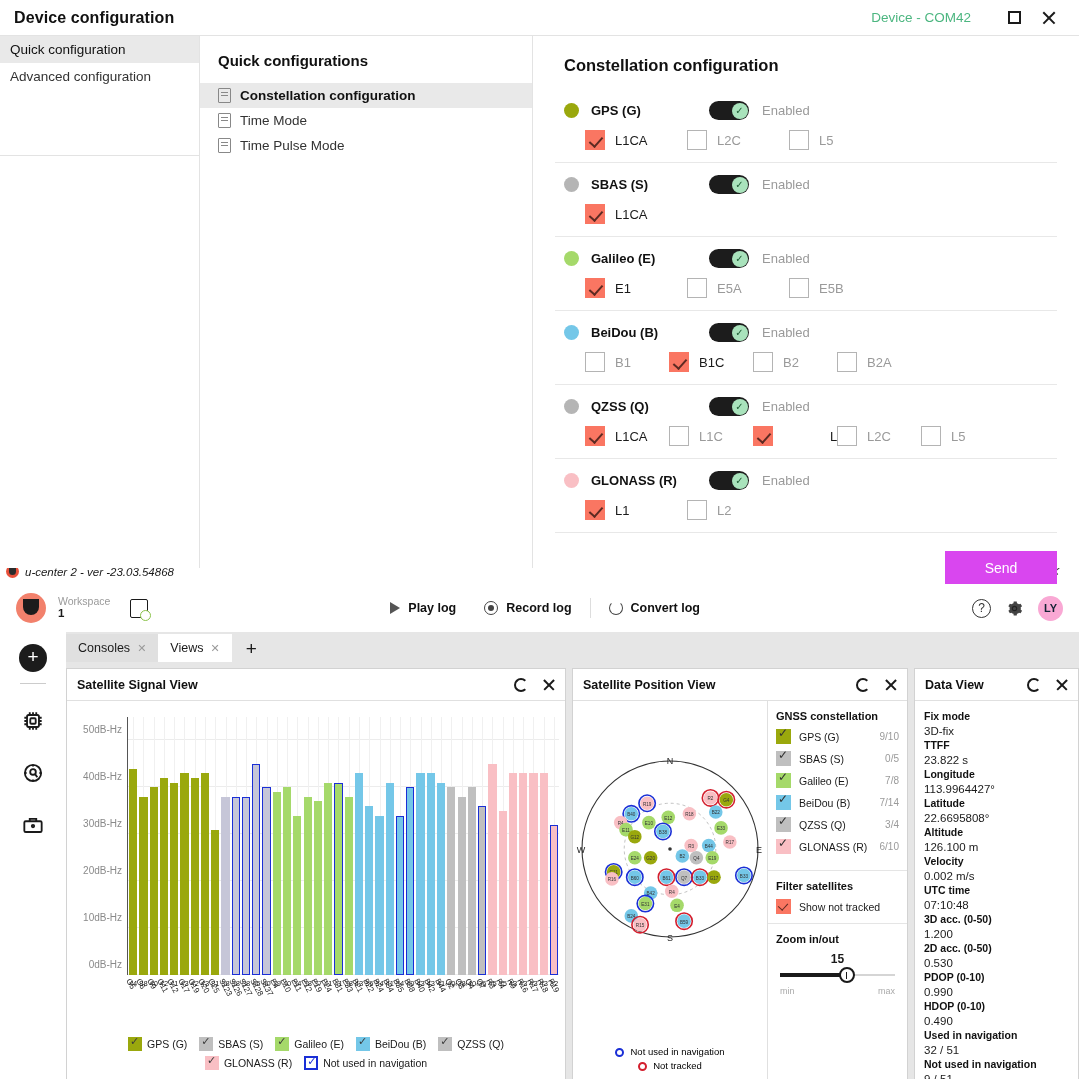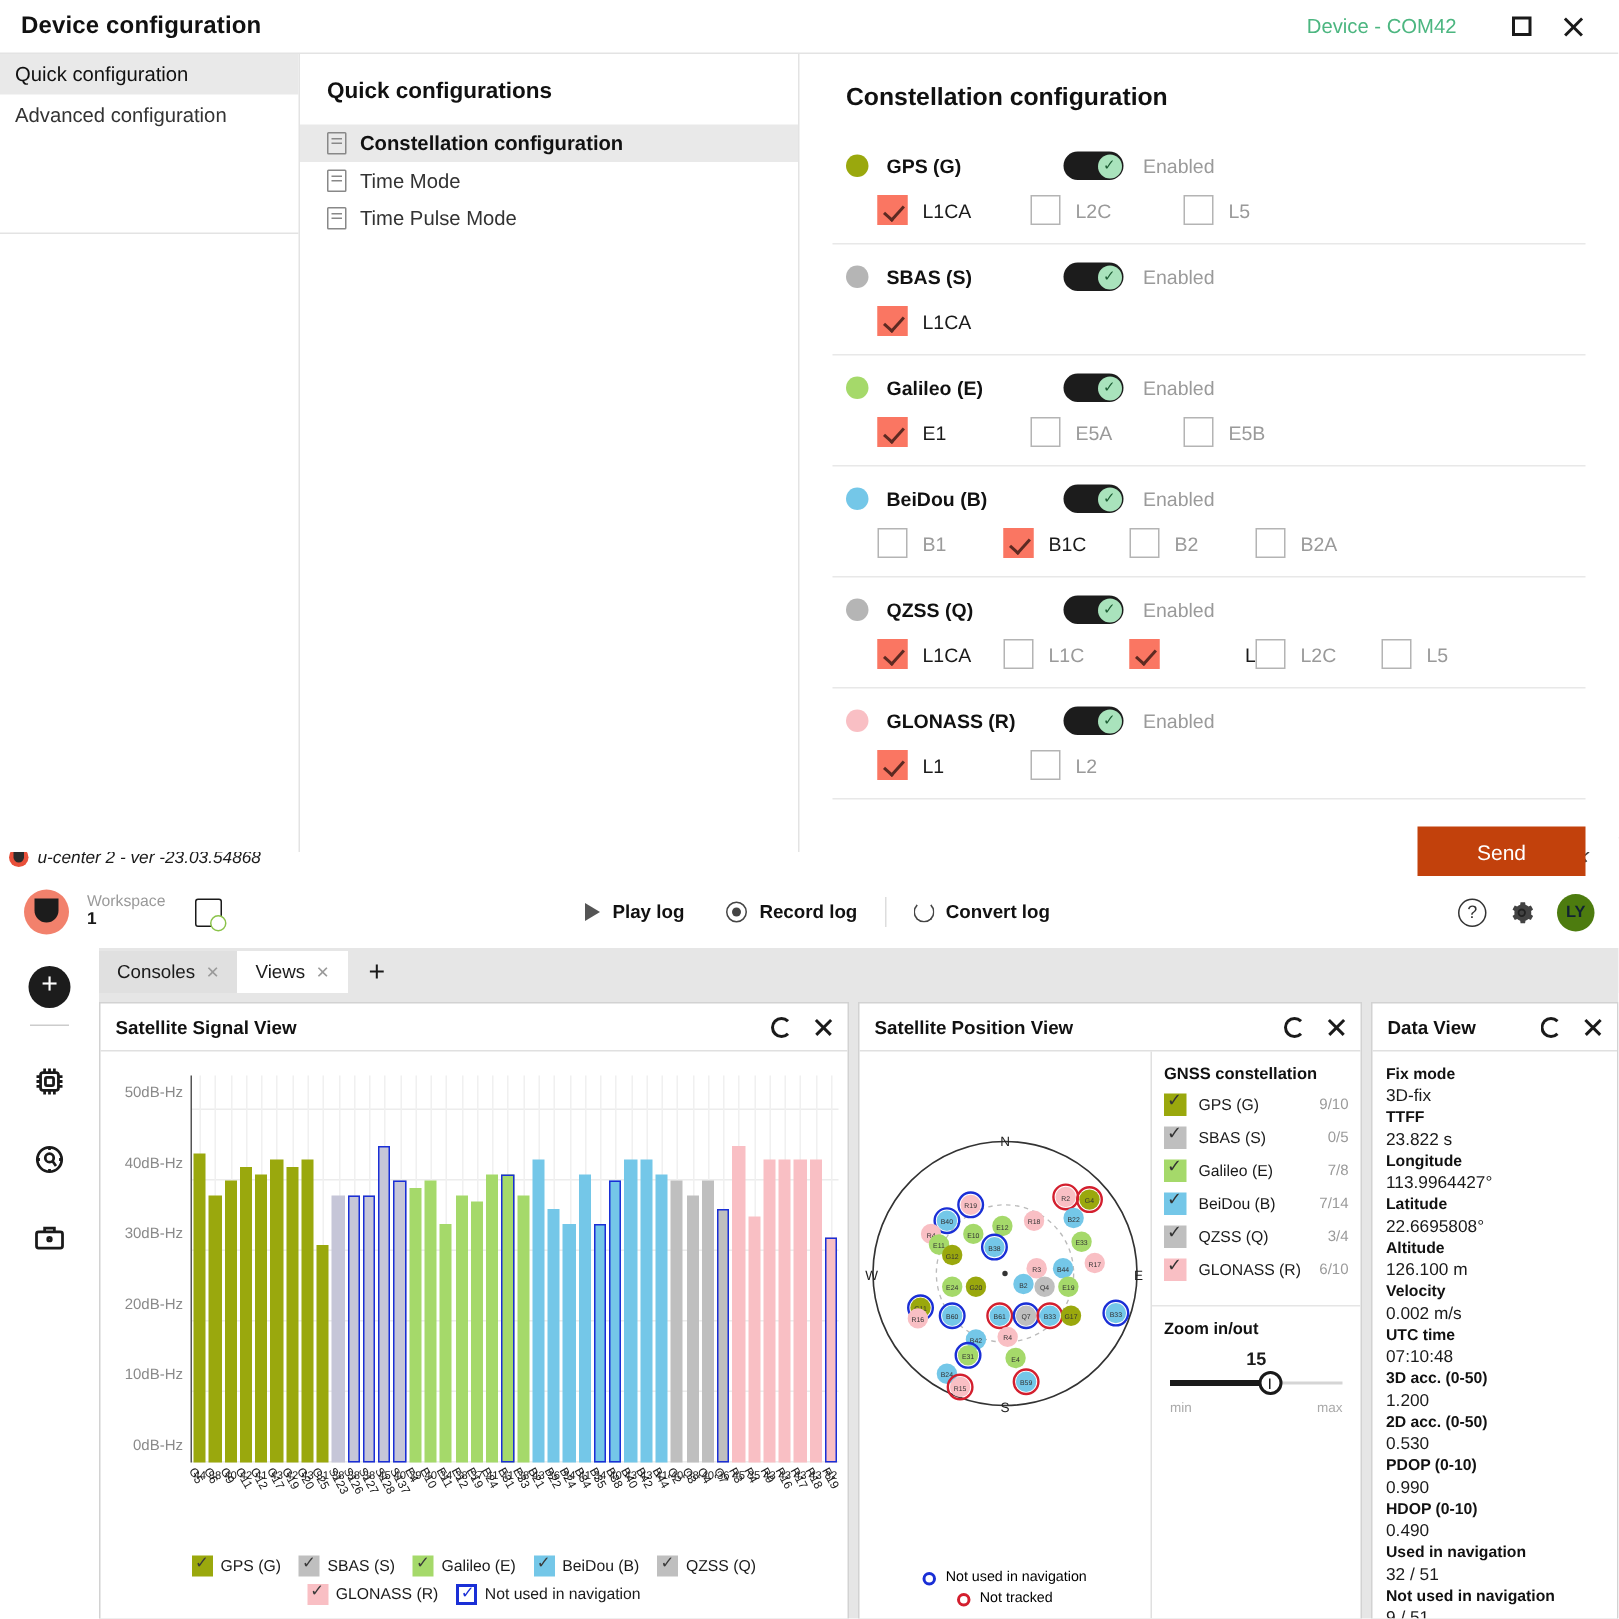--- a/index.html
+++ b/index.html
@@ -60,21 +60,21 @@
   .sig-row { display: flex; align-items: center; padding: 10px 0 0 30px; }
   .sig { display: flex; align-items: center; margin-right: 0; }
   .cb { width: 20px; height: 20px; border: 1.6px solid #b4b4b4; background: #fff; flex: none; position: relative; cursor: pointer; }
   .cb.on { background: #fa7662; border-color: #fa7662; }
   .cb.on:after { content: ""; position: absolute; left: 5.5px; top: 3px; width: 6px; height: 11px; border: solid #5d2a22; border-width: 0 2px 2px 0; transform: rotate(42deg); }
   .sig-lbl { font-size: 13px; margin-left: 10px; }
   .sig-lbl.on { color: #1a1a1a; }
   .sig-lbl.off { color: #9a9a9a; }
 
   .send-wrap { display: flex; justify-content: flex-end; padding: 18px 0 0 0; }
-  .send-btn { width: 112px; height: 33px; background: #c2410c; color: #fff; font-size: 14px; border: none; cursor: pointer; margin-left: 22px; }
+  .send-btn { width: 112px; height: 33px; background: #d946ef; color: #fff; font-size: 14px; border: none; cursor: pointer; margin-left: 22px; }
 
   
   #ucenter {
     position: absolute; left: 0; top: 558px; width: 1079px; height: 521px;
     background: #fff; z-index: 10; border-top: 1px solid #d7d7d7;
   }
   .uc-titlebar { height: 25px; display: flex; align-items: center; padding: 0 6px; font-size: 11.5px; color: #1a1a1a; font-style: italic; }
   .uc-logo-sm { width: 13px; height: 13px; border-radius: 50%; background: #e8503a; margin-right: 6px; position: relative; flex: none; }
   .uc-logo-sm:after { content: ""; position: absolute; left: 3px; top: 2.5px; width: 7px; height: 7px; border-radius: 0 0 7px 7px; background: #2b2b2b; }
   .uc-winbtns { margin-left: auto; display: flex; gap: 2px; }
@@ -91,21 +91,21 @@
   .tb-actions { margin-left: auto; display: flex; align-items: center; gap: 0; }
   .tb-item { display: flex; align-items: center; gap: 8px; font-size: 12.5px; font-weight: bold; color: #111; padding: 0 14px; cursor: pointer; }
   .tri { width: 0; height: 0; border-left: 10px solid #555; border-top: 6.5px solid transparent; border-bottom: 6.5px solid transparent; }
   .rec { width: 14px; height: 14px; border-radius: 50%; border: 1.6px solid #444; position: relative; }
   .rec:after { content: ""; position: absolute; left: 3px; top: 3px; width: 6px; height: 6px; border-radius: 50%; background: #444; }
   .cyc { width: 14px; height: 14px; border: 1.6px solid #444; border-radius: 50%; border-top-color: transparent; }
   .vsep { width: 1px; height: 20px; background: #ddd; margin: 0 4px; }
   .tb-right { margin-left: auto; display: flex; align-items: center; gap: 14px; padding-left: 30px; }
   .circ-ic { width: 19px; height: 19px; border: 1.6px solid #333; border-radius: 50%; font-size: 12px; display: flex; align-items: center; justify-content: center; color: #333; cursor: pointer; }
   .gear { width: 19px; height: 19px; cursor: pointer; }
-  .avatar { width: 25px; height: 25px; border-radius: 50%; background: #4d7c0f; color: #123; font-size: 11px; font-weight: bold; display: flex; align-items: center; justify-content: center; cursor: pointer; text-align: center; }
+  .avatar { width: 25px; height: 25px; border-radius: 50%; background: #f9a8d4; color: #123; font-size: 11px; font-weight: bold; display: flex; align-items: center; justify-content: center; cursor: pointer; text-align: center; }
 
   .uc-main { display: flex; height: 448px; }
   .uc-rail { width: 66px; display: flex; flex-direction: column; align-items: center; padding-top: 12px; gap: 0; background: #fff; }
   .rail-add { width: 28px; height: 28px; border-radius: 50%; background: #1c1c1c; color: #fff; font-size: 19px; line-height: 26px; text-align: center; cursor: pointer; }
   .rail-sep { width: 26px; height: 1px; background: #ccc; margin: 11px 0; }
   .rail-ic { width: 26px; height: 26px; margin: 13px 0; cursor: pointer; }
 
   .uc-content { flex: 1; background: #e6e6e6; padding-right: 0; }
   .tabs { height: 30px; display: flex; align-items: flex-end; background: #e6e6e6; }
   .tab { height: 28px; display: flex; align-items: center; gap: 7px; padding: 0 12px; font-size: 12.5px; color: #1a1a1a; cursor: pointer; }
@@ -892,20 +892,27 @@
                       <span class="gnss-nm">QZSS (Q)</span>
                       <span class="gnss-ct">3/4</span>
                     </div>
                     <div class="gnss-row">
                       <span class="gnss-cb" style="background: rgb(249, 191, 196);"></span>
                       <span class="gnss-nm">GLONASS (R)</span>
                       <span class="gnss-ct">6/10</span>
                     </div>
                   </div>
               </div>
+              <div class="side-sec">
+                <div class="side-h">Filter satellites</div>
+                <div class="ft-row">
+                  <span class="ft-cb"></span>
+                  <span class="ft-lbl">Show not tracked</span>
+                </div>
+              </div>
               <div class="side-sec" style="border-bottom:none">
                 <div class="side-h">Zoom in/out</div>
                 <div class="zoom-val">15</div>
                 <div class="slider">
                   <div class="trk"></div>
                   <div class="fill"></div>
                   <div class="knob"></div>
                 </div>
                 <div class="minmax">
                   <span>min</span>

